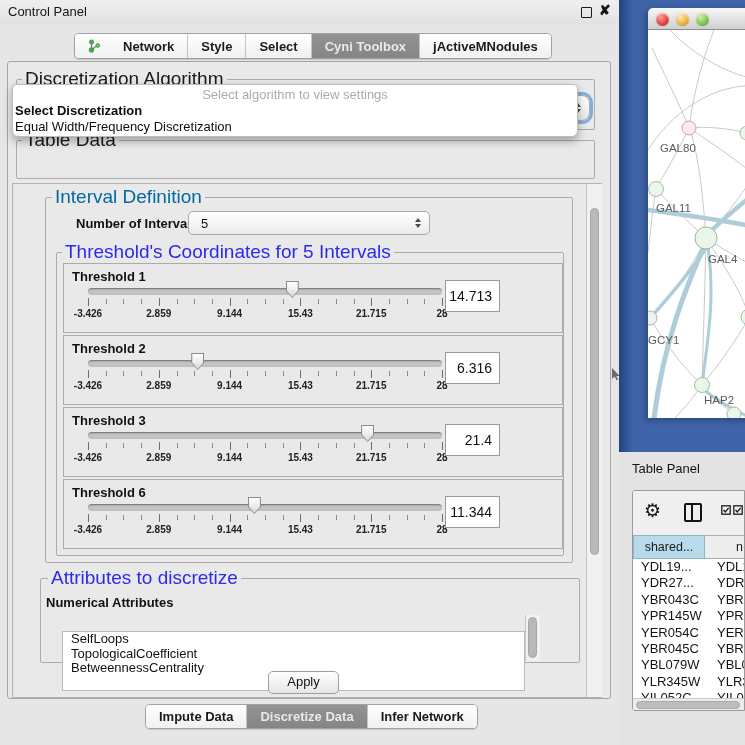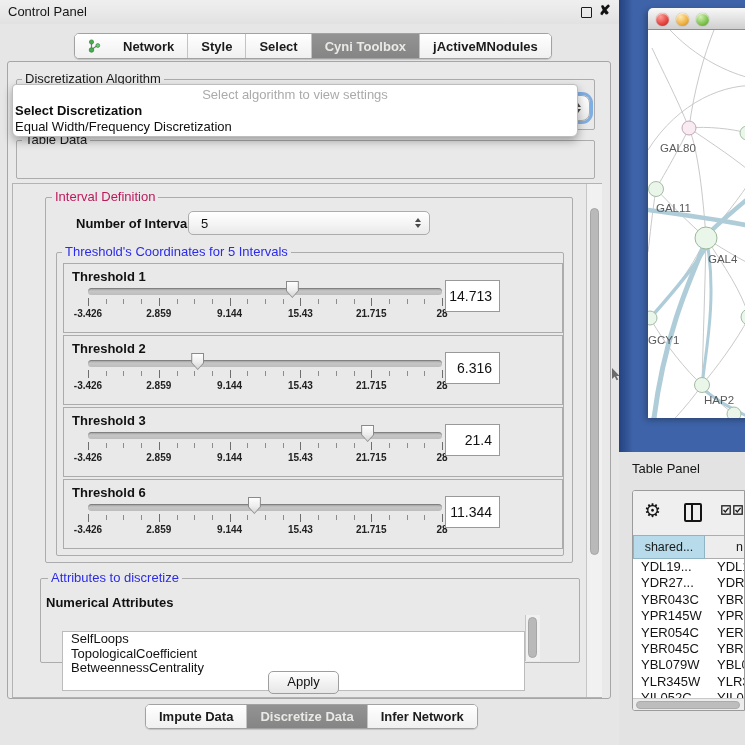--- a/index.html
+++ b/index.html
@@ -19,22 +19,22 @@
              overflow:hidden;background:#FFF;box-shadow:0 1px 1px rgba(0,0,0,.15);}
   .seg{display:flex;align-items:center;gap:22px;padding:0 13px;font-size:13px;font-weight:bold;color:#1a1a1a;
        background:linear-gradient(#FFFFFF,#F0F0F0);border-right:1px solid #C3C3C3;white-space:nowrap;}
   .seg:last-child{border-right:none;}
   .seg.selected{background:linear-gradient(#939393,#858585);color:#E9E9E6;}
 
   
   #main-panel{left:7px;top:61px;width:604px;height:638px;background:#E9E9E9;border:1px solid #A6A6A6;border-radius:3px;box-sizing:border-box;}
 
   .group{position:absolute;border:1px solid #ACACAC;border-radius:2px;box-sizing:border-box;}
-  .group-label{position:absolute;font-size:13px;line-height:13px;background:#E9E9E9;padding:0 3px;color:#1a1a1a;white-space:nowrap;}
-  .green{color:#be185d;}  .blue{color:#2B2BE8;}
+  .group-label{position:absolute;font-size:19px;line-height:13px;background:#E9E9E9;padding:0 3px;color:#1a1a1a;white-space:nowrap;}
+  .green{color:#0369a1;}  .blue{color:#2B2BE8;}
 
   .combo{position:absolute;background:linear-gradient(#FFFFFF,#F4F4F4 55%,#E9E9E9);border:1px solid #ACACAC;border-radius:5px;box-sizing:border-box;}
   .combo .val{position:absolute;left:10px;top:0;bottom:0;display:flex;align-items:center;font-size:13px;color:#111;}
   .spin{position:absolute;right:8px;top:50%;transform:translateY(-50%);display:flex;flex-direction:column;gap:2px;}
   .spin .up{width:0;height:0;border-left:3.5px solid transparent;border-right:3.5px solid transparent;border-bottom:4.5px solid #4a4a4a;}
   .spin .dn{width:0;height:0;border-left:3.5px solid transparent;border-right:3.5px solid transparent;border-top:4.5px solid #4a4a4a;}
 
   
   #algo-popup{left:12px;top:84px;width:566px;height:53px;background:#FFF;border:1px solid #BDBDBD;
               border-radius:4px 4px 6px 6px;box-shadow:0 4px 10px rgba(0,0,0,.32);z-index:40;box-sizing:border-box;}

